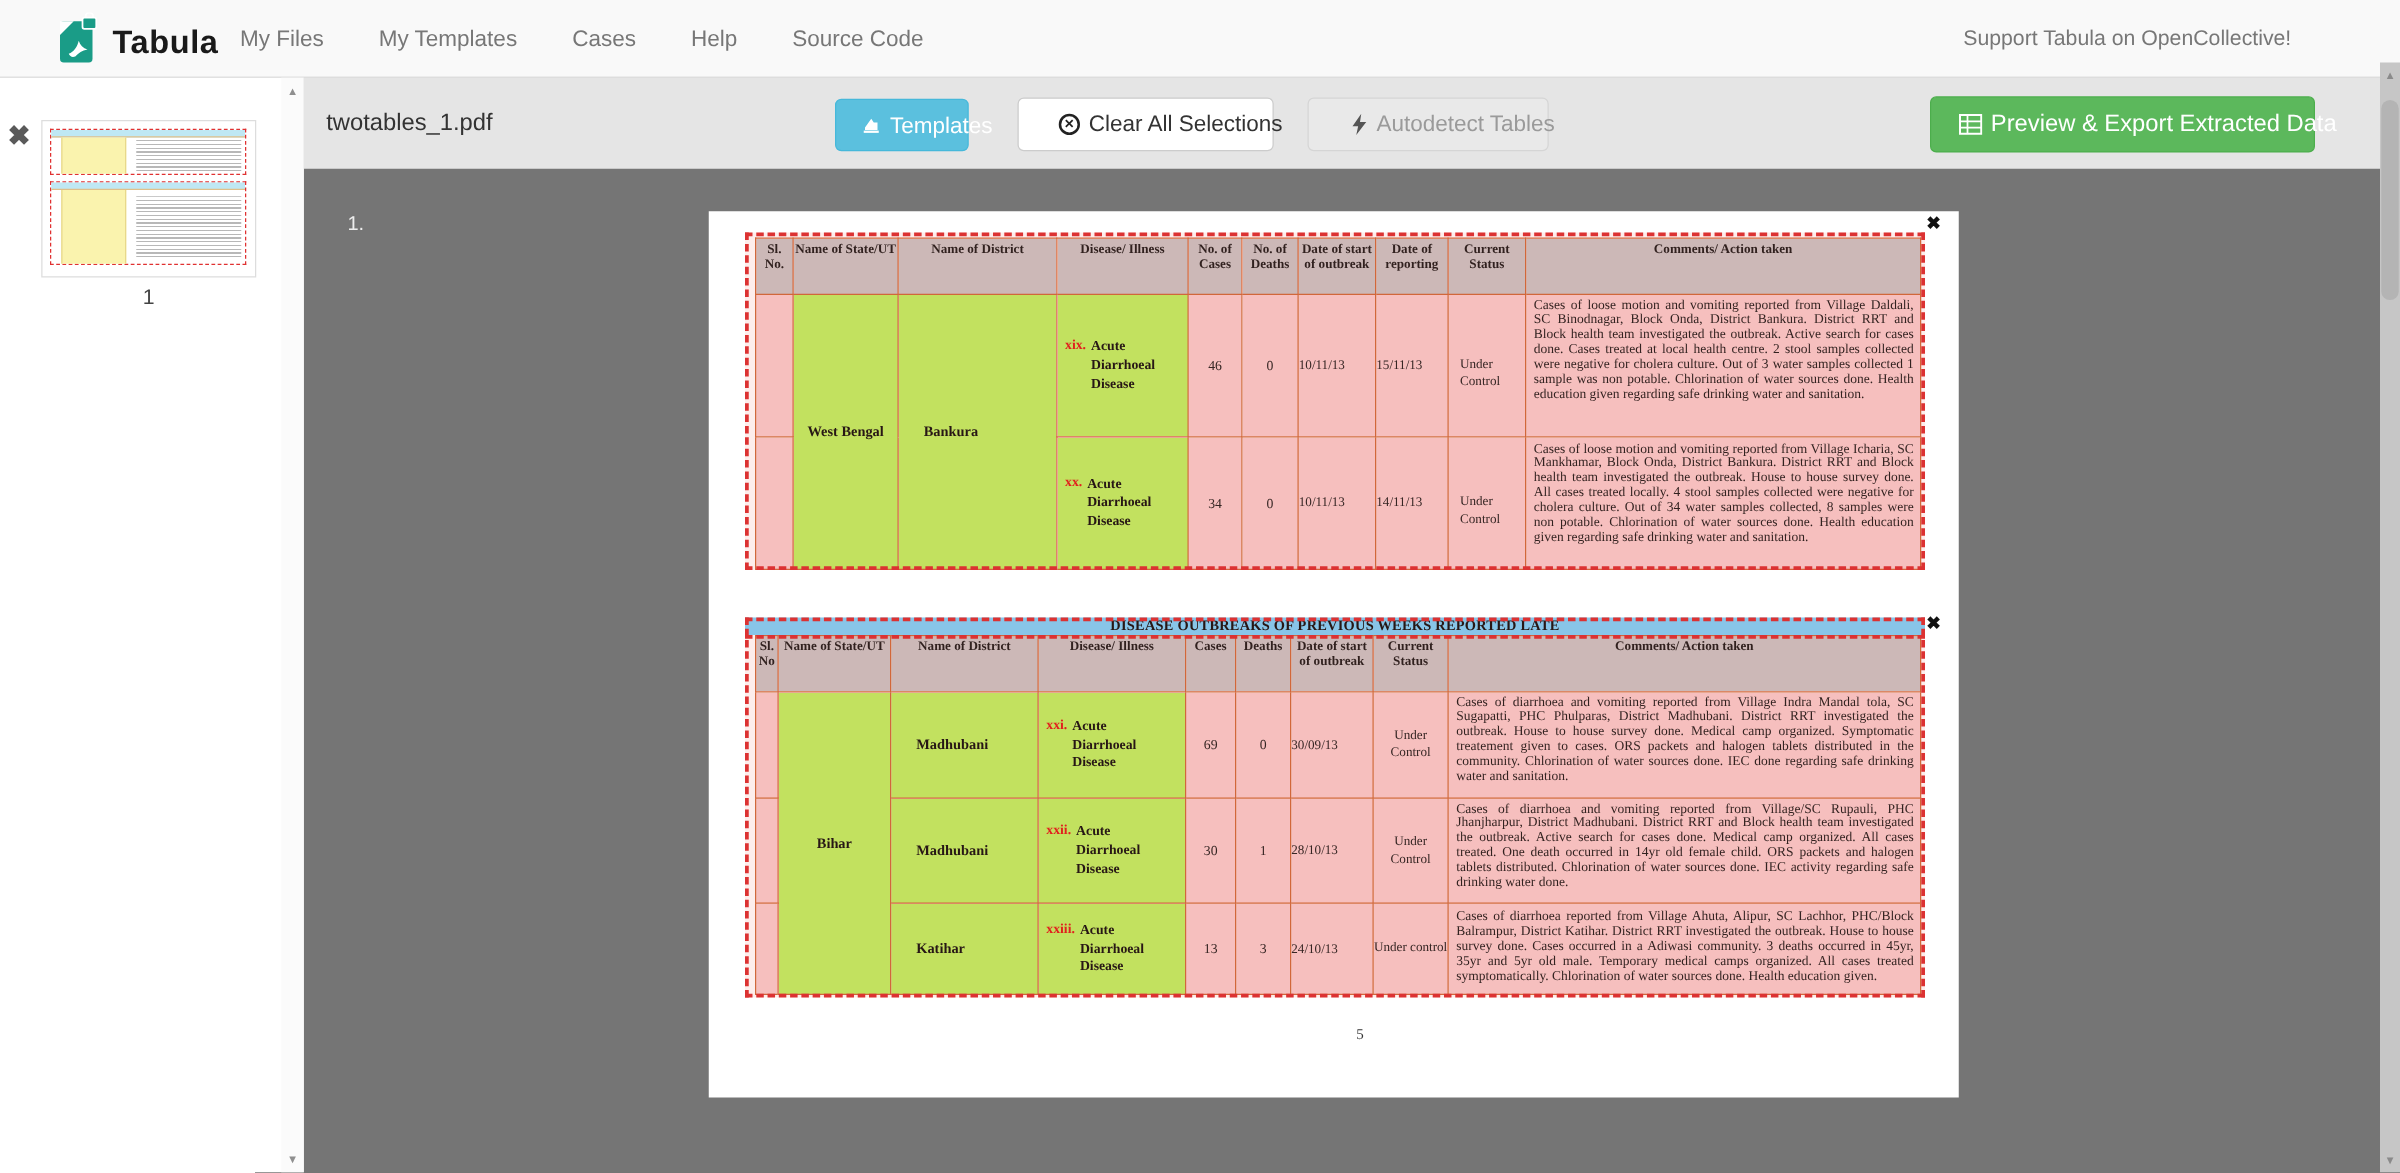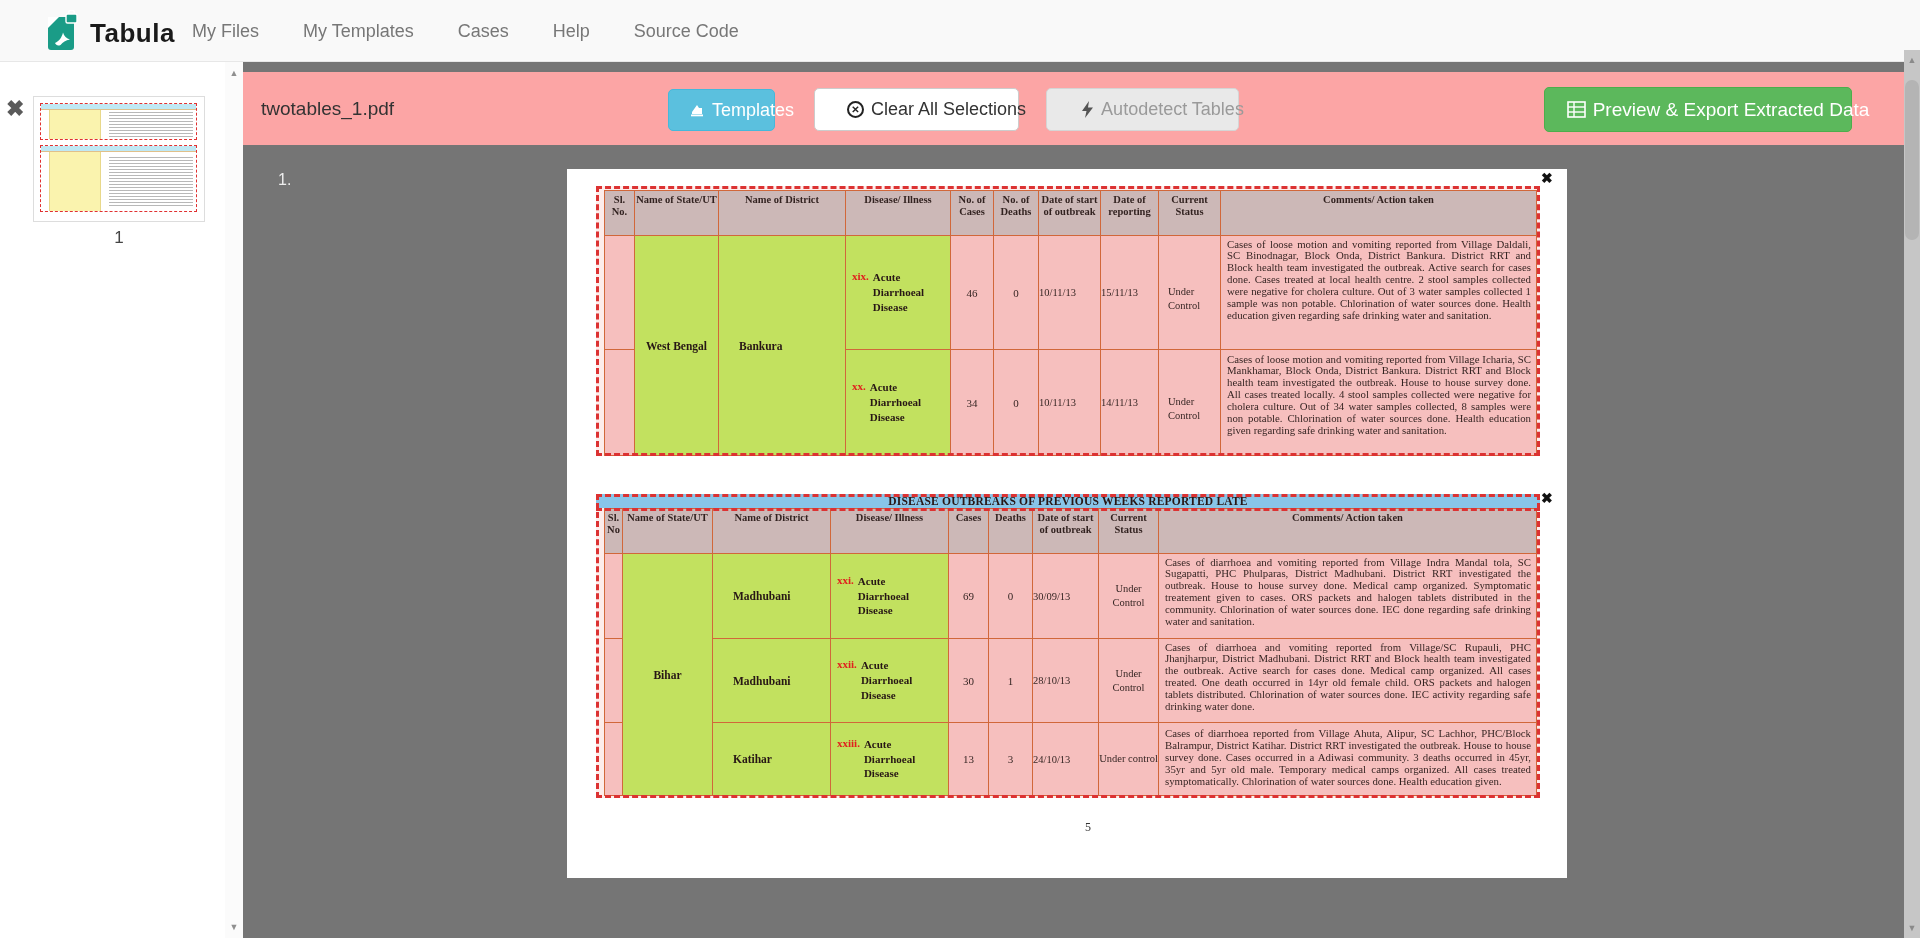--- a/index.html
+++ b/index.html
@@ -8,21 +8,21 @@
 
   
   .navbar { position:absolute; left:0; top:0; width:1920px; height:62px; background:#f9f9f9; border-bottom:1px solid #e7e7e7; z-index:50; }
   .brand { position:absolute; left:44px; top:10px; display:flex; align-items:center; cursor:pointer; }
   .brand-name { font-size:26px; font-weight:bold; color:#1a1a1a; margin-left:10px; letter-spacing:0.5px; }
   .nav-links { position:absolute; left:192px; top:0; height:62px; display:flex; align-items:center; gap:44px; }
   .nav-link { font-size:18px; color:#777; cursor:pointer; white-space:nowrap; }
   .support-link { position:absolute; right:87px; top:0; height:62px; display:flex; align-items:center; font-size:17px; color:#777; cursor:pointer; }
 
   
-  .toolbar { position:absolute; left:243px; top:72px; width:1661px; height:73px; background:#fca5a5; z-index:10; }
+  .toolbar { position:absolute; left:243px; top:62px; width:1661px; height:73px; background:#e5e5e5; z-index:10; }
   .filename { position:absolute; left:18px; top:0; height:73px; display:flex; align-items:center; font-size:19px; color:#333; }
   .btn { position:absolute; top:79px; height:42px; border-radius:5px; display:flex; align-items:center; justify-content:center; font-size:18px; cursor:pointer; white-space:nowrap;padding-left:40px; }
   .btn-templates { left:425px; top:17px; width:107px; height:42px; background:#5bc0de; border:1px solid #46b8da; color:#fff; }
   .btn-clear { left:571px; top:16px; width:205px; height:43px; background:#fff; border:1px solid #ccc; color:#333; }
   .btn-autodetect { left:803px; top:16px; width:193px; height:43px; background:#e9e9e9; border:1px solid #d5d5d5; color:#9a9a9a; cursor:default; }
   .btn-export { left:1301px; top:15px; width:308px; height:45px; background:#5cb85c; border:1px solid #4cae4c; color:#fff; font-size:19px; }
   .btn .ic { margin-right:7px; display:inline-flex; align-items:center; }
   .circle-x { width:17px; height:17px; border:2px solid #222; border-radius:50%; color:#222; font-size:10px; font-weight:bold; display:flex; align-items:center; justify-content:center; line-height:1; }
 
   
@@ -95,20 +95,21 @@
       </span>
       <span class="brand-name">Tabula</span>
     </div>
     <div class="nav-links">
       <span class="nav-link">My Files</span>
       <span class="nav-link">My Templates</span>
       <span class="nav-link">Cases</span>
       <span class="nav-link">Help</span>
       <span class="nav-link">Source Code</span>
     </div>
+    <span class="support-link">Support Tabula on OpenCollective!</span>
   </div>
 
   <div class="toolbar">
     <span class="filename">twotables_1.pdf</span>
 
     <div class="btn btn-templates">
       <span class="ic">
         <svg width="16" height="16" viewBox="0 0 16 16">
           <path d="M3 10 L8 3 L10 6 L13 6 L13 12 L3 12 Z" fill="#ffffff"></path>
           <rect x="2" y="12.5" width="12" height="1.8" fill="#ffffff"></rect>

